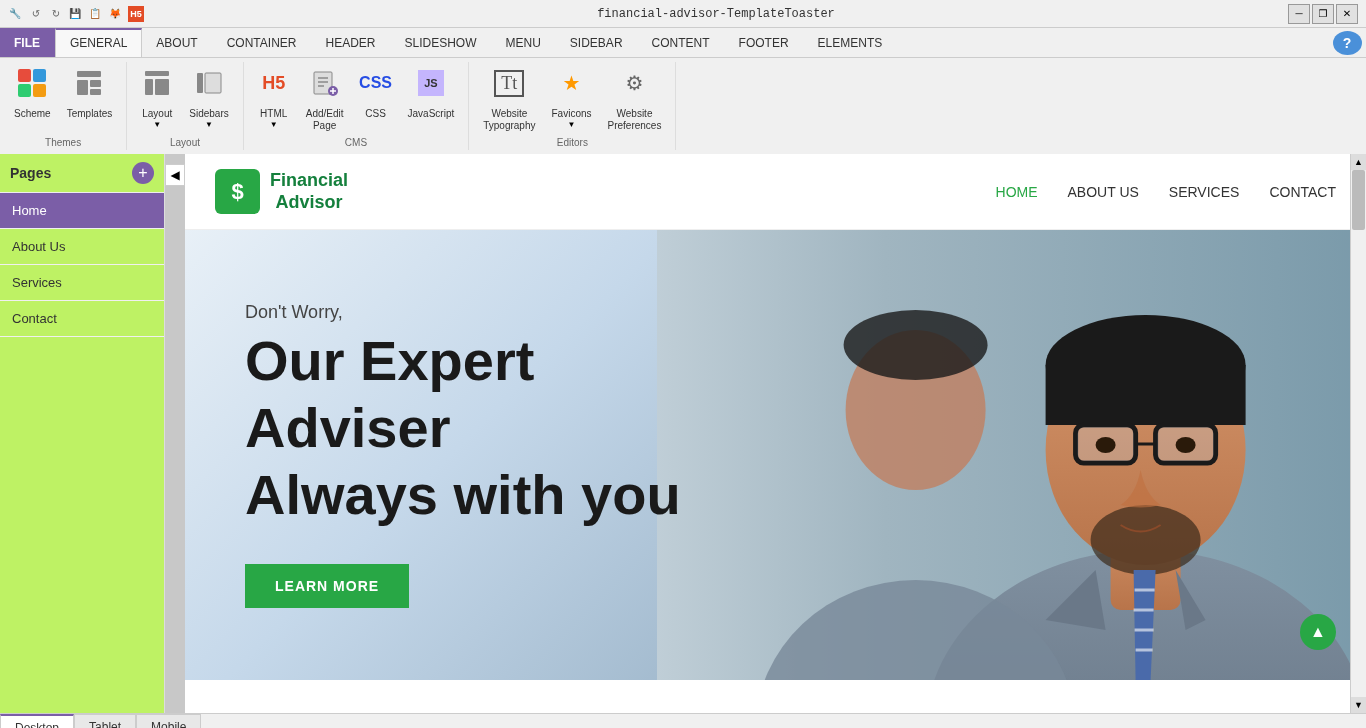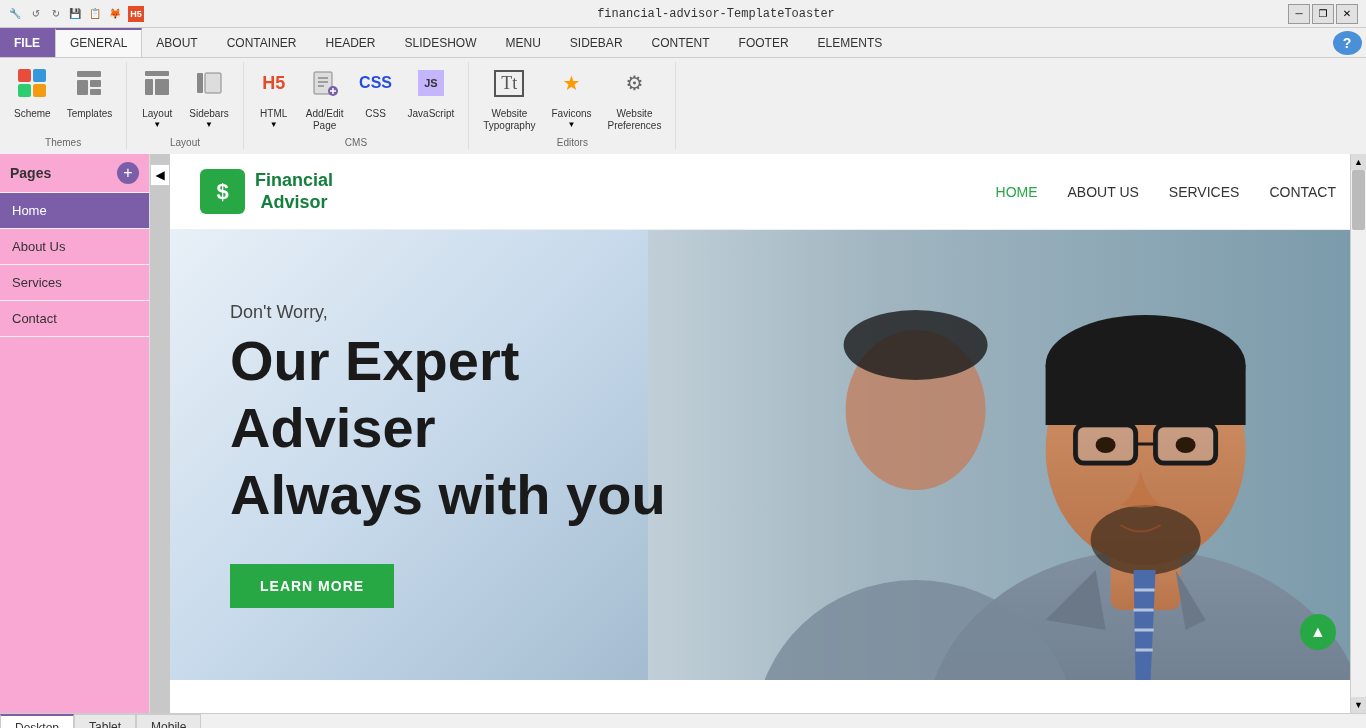--- a/index.html
+++ b/index.html
@@ -32,21 +32,21 @@
     .ribbon-item .label { font-size: 10px; color: #333; text-align: center; margin-top: 9px; line-height: 1.2; }
 
     
     .scheme-icon { display: grid; grid-template-columns: 1fr 1fr; gap: 2px; width: 28px; height: 28px; }
     .scheme-icon div { border-radius: 2px; }
 
     
     .main-area { display: flex; height: calc(728px - 28px - 115px - 26px); }
 
     
-    .sidebar { width: 150px; background: #f9a8d4; border-right: 1px solid #ddd; display: flex; flex-direction: column; }
+    .sidebar { width: 165px; background: #bef264; border-right: 1px solid #ddd; display: flex; flex-direction: column; }
     .sidebar-header { display: flex; align-items: center; justify-content: space-between; padding: 8px 10px; border-bottom: 1px solid #eee; }
     .sidebar-title { font-size: 14px; font-weight: 600; color: #333; }
     .sidebar-add-btn { width: 22px; height: 22px; background: #7b5ea7; border-radius: 50%; color: white; display: flex; align-items: center; justify-content: center; font-size: 16px; cursor: pointer; }
     .sidebar-pages { flex: 1; }
     .page-item { padding: 10px 12px; cursor: pointer; font-size: 13px; color: #333; border-bottom: 1px solid #f0f0f0; }
     .page-item.active { background: #7b5ea7; color: white; }
 
     
     .canvas-area { flex: 1; background: #c8c8c8; overflow: hidden; position: relative; }
     .collapse-btn { position: absolute; left: 0; top: 10px; width: 20px; height: 22px; background: white; border: 1px solid #ccc; display: flex; align-items: center; justify-content: center; cursor: pointer; font-size: 12px; z-index: 10; }

